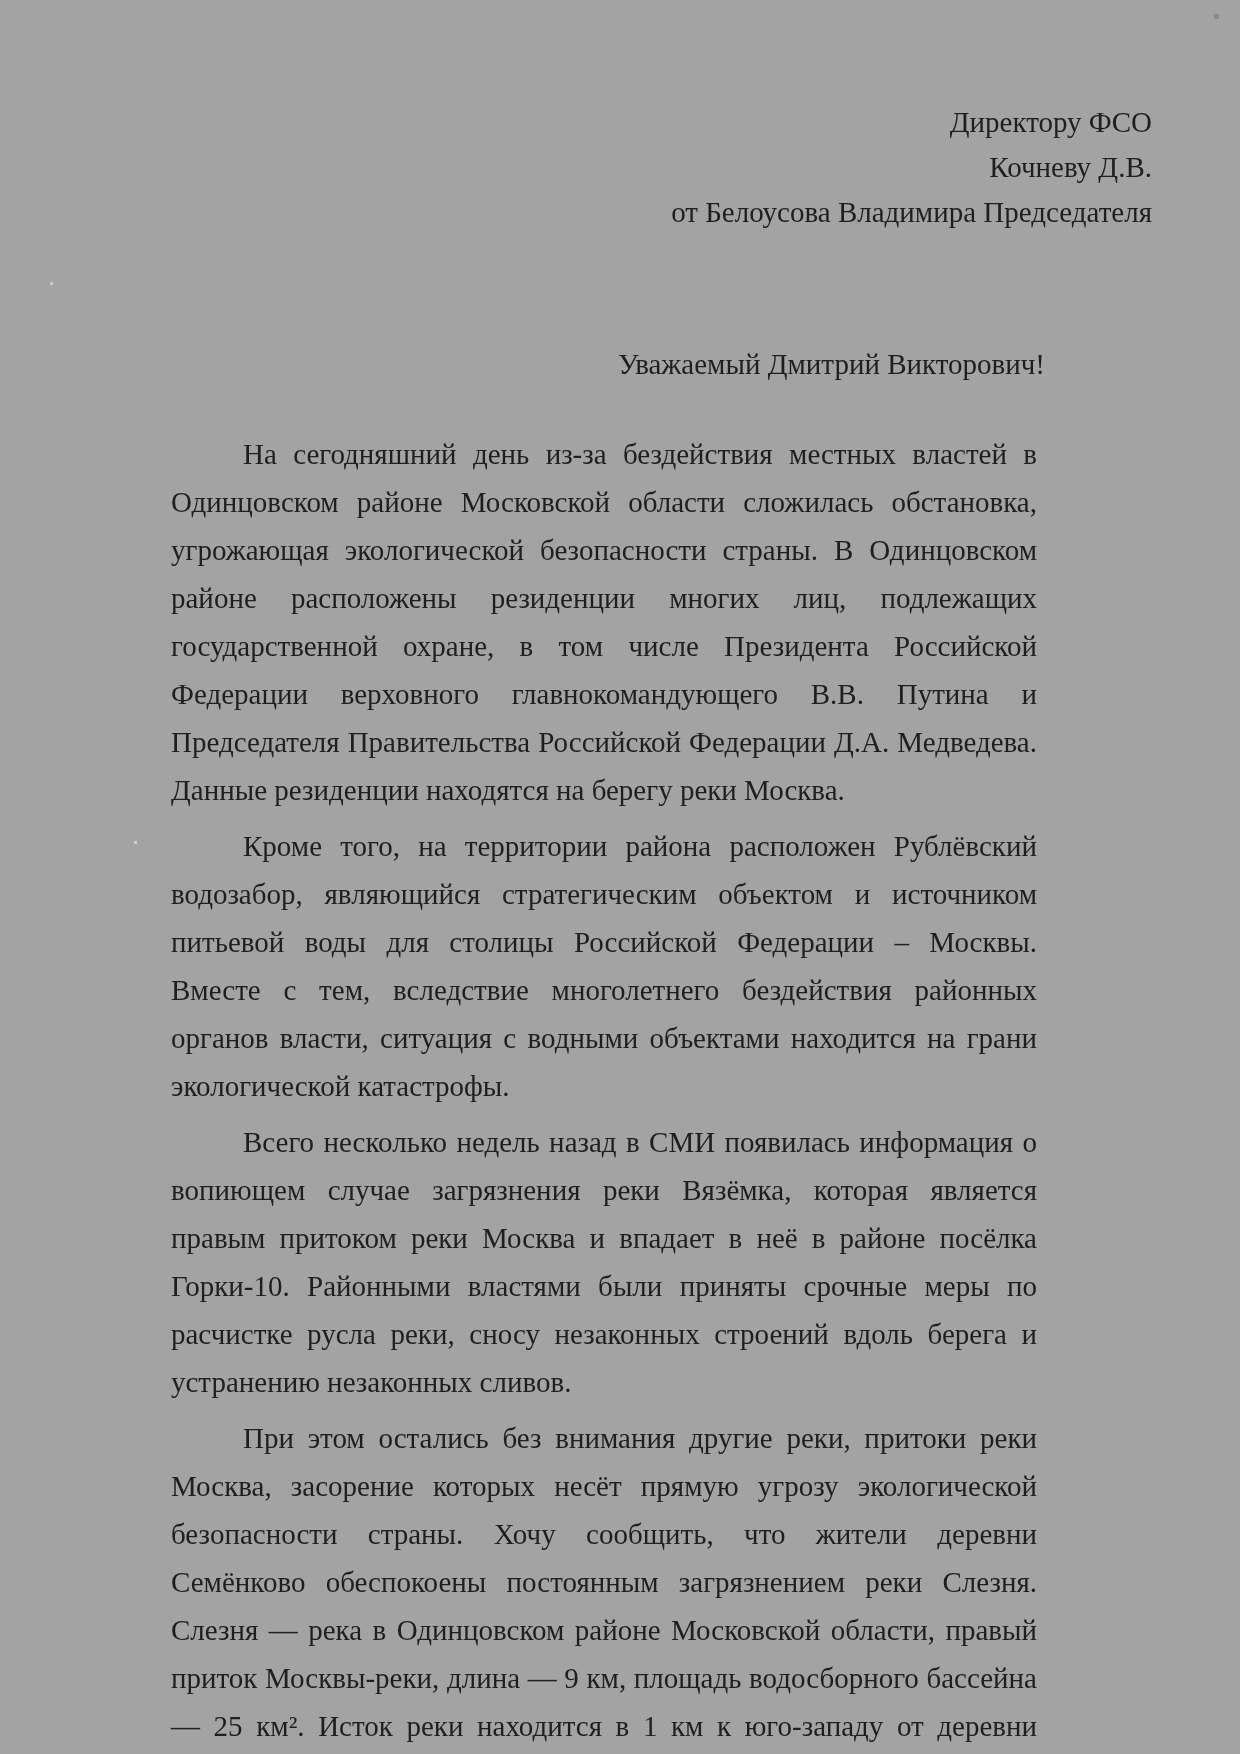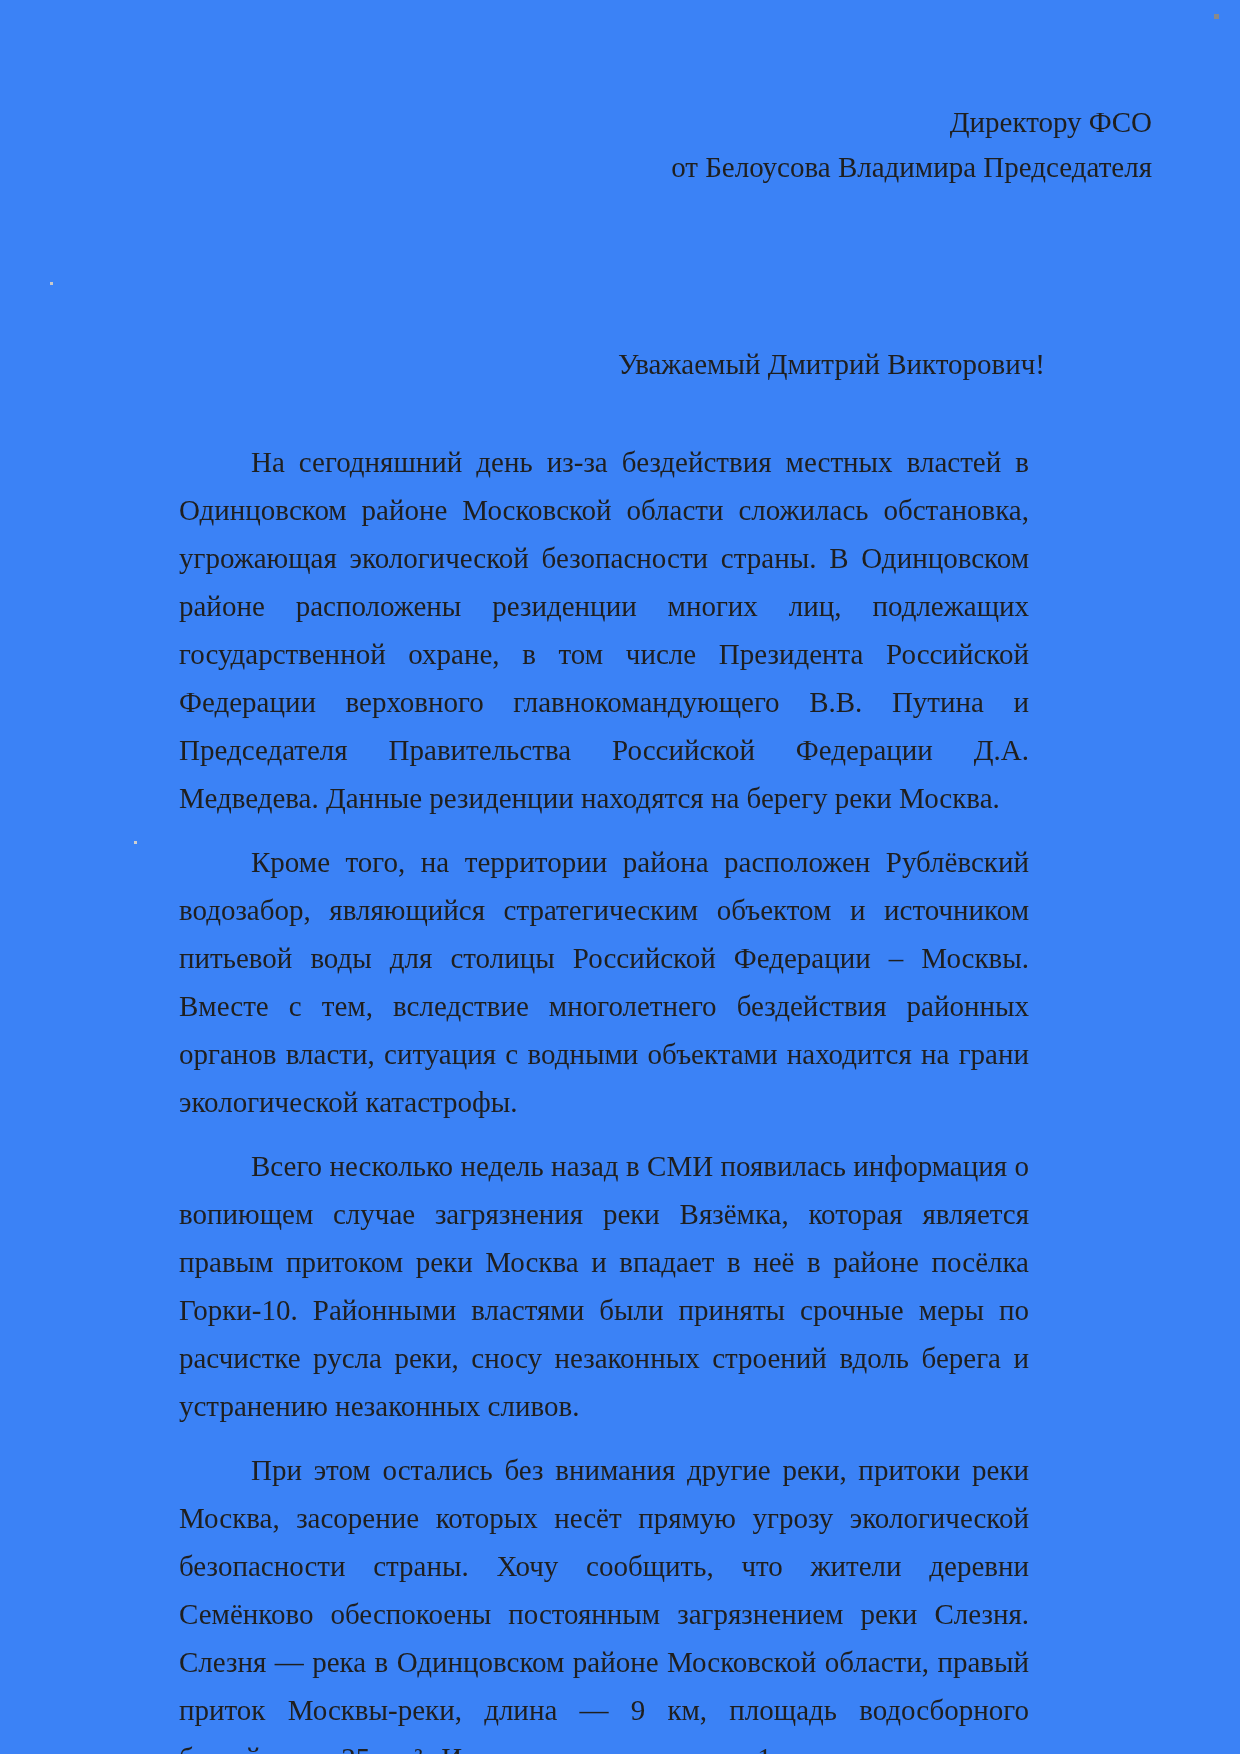--- a/index.html
+++ b/index.html
@@ -5,21 +5,21 @@
   html, body {
     margin: 0;
     padding: 0;
     background: #e8e8e8;
   }
   .page {
     position: relative;
     width: 1240px;
     height: 1754px;
     margin: 0 auto;
-    background: #3b82f6;
+    background: #a3a3a3;
     color: #1f1f1f;
     font-family: "Liberation Serif", "DejaVu Serif", serif;
     overflow: hidden;
   }
   .recipient {
     position: absolute;
     top: 100px;
     right: 88px;
     text-align: right;
     font-size: 29px;
@@ -37,39 +37,40 @@
   .letter-body {
     position: absolute;
     top: 422px;
     left: 163px;
     width: 882px;
     font-size: 29px;
     line-height: 48px;
     text-align: justify;
   }
   .letter-body p {
-    margin: 16px;
+    margin: 8px;
     padding: 0;
     text-indent: 72px;
   }
   .speck {
     position: absolute;
     background: #8a8a8a;
   }
   .speck.s1 { left: 1214px; top: 14px;  width: 5px; height: 5px; }
   .speck.s2 { left: 50px;   top: 282px; width: 3px; height: 3px; background: #c9c9c9; }
   .speck.s3 { left: 134px;  top: 841px; width: 3px; height: 3px; background: #cfcfcf; }
 </style>
 </head>
 <body>
 
 <div class="page">
 
   <div class="recipient">
     <div>Директору ФСО</div>
+    <div>Кочневу Д.В.</div>
     <div>от Белоусова Владимира Председателя</div>
   </div>
 
   <div class="salutation">Уважаемый Дмитрий Викторович!</div>
 
   <div class="letter-body">
       <p><span>На сегодняшний день из-за бездействия местных властей в Одинцовском районе Московской области сложилась обстановка, угрожающая экологической безопасности страны. В Одинцовском районе расположены резиденции многих лиц, подлежащих государственной охране, в том числе Президента Российской Федерации верховного главнокомандующего В.В. Путина и Председателя Правительства Российской Федерации Д.А. Медведева. Данные резиденции находятся на берегу реки Москва.</span></p>
       <p><span>Кроме того, на территории района расположен Рублёвский водозабор, являющийся стратегическим объектом и источником питьевой воды для столицы Российской Федерации – Москвы. Вместе с тем, вследствие многолетнего бездействия районных органов власти, ситуация с водными объектами находится на грани экологической катастрофы.</span></p>
       <p><span>Всего несколько недель назад в СМИ появилась информация о вопиющем случае загрязнения реки Вязёмка, которая является правым притоком реки Москва и впадает в неё в районе посёлка Горки-10. Районными властями были приняты срочные меры по расчистке русла реки, сносу незаконных строений вдоль берега и устранению незаконных сливов.</span></p>
       <p><span>При этом остались без внимания другие реки, притоки реки Москва, засорение которых несёт прямую угрозу экологической безопасности страны. Хочу сообщить, что жители деревни Семёнково обеспокоены постоянным загрязнением реки Слезня. Слезня — река в Одинцовском районе Московской области, правый приток Москвы-реки, длина — 9 км, площадь водосборного бассейна — 25 км². Исток реки находится в 1 км к юго-западу от деревни Матвейково, течёт в северном направлении. Впадает в реку Москву между селениями Успенское и Борки, в непосредственной близости от резиденции Председателя Правительства РФ Д.А. Медведева.</span></p>

